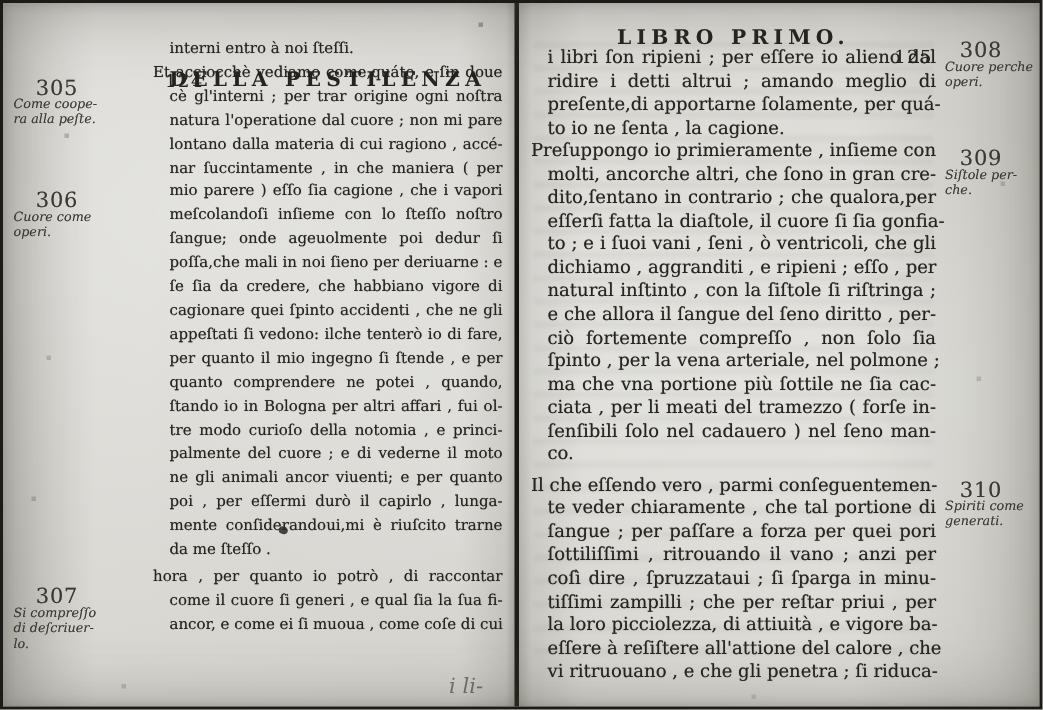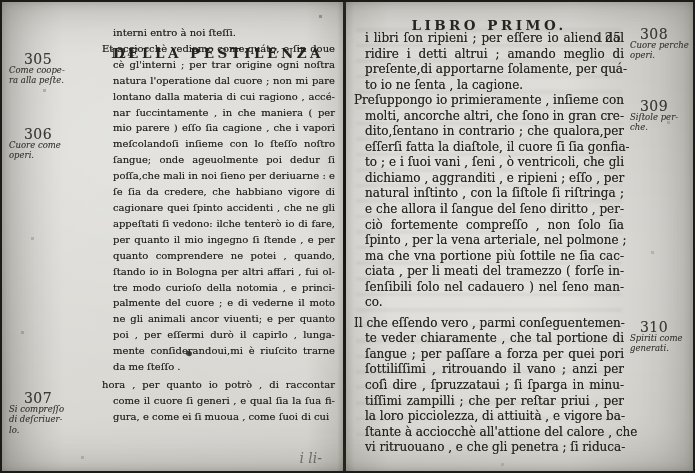--- a/index.html
+++ b/index.html
@@ -107,21 +107,21 @@
           <div class="tline">tre modo curioſo della notomia , e princi-</div>
           <div class="tline">palmente del cuore ; e di vederne il moto</div>
           <div class="tline">ne gli animali ancor viuenti; e per quanto</div>
           <div class="tline">poi , per eſſermi durò il capirlo , lunga-</div>
           <div class="tline">mente conſiderandoui,mi è riuſcito trarne</div>
           <div class="tline">da me ſteſſo .</div>
         </div>
       <div class="para gap-sm">
           <div class="tline">hora , per quanto io potrò , di raccontar</div>
           <div class="tline">come il cuore ſi generi , e qual ſia la ſua fi-</div>
-          <div class="tline">gura, e come ei ſi muoua , come ſuoi di cui</div>
+          <div class="tline">ancor, e come ei ſi muoua , come coſe di cui</div>
         </div>
     </div>
 
     <div class="mnote mn-left mn-305">
       <div class="num">305</div>
       <div class="ntext">Come coope-
 ra alla peſte.</div>
     </div>
     <div class="mnote mn-left mn-306">
       <div class="num">306</div>
@@ -171,21 +171,21 @@
           <div class="tline">co.</div>
         </div>
       <div class="para gap-md">
           <div class="tline">Il che eſſendo vero , parmi conſeguentemen-</div>
           <div class="tline">te veder chiaramente , che tal portione di</div>
           <div class="tline">ſangue ; per paſſare a forza per quei pori</div>
           <div class="tline">ſottiliſſimi , ritrouando il vano ; anzi per</div>
           <div class="tline">coſì dire , ſpruzzataui ; ſi ſparga in minu-</div>
           <div class="tline">tiſſimi zampilli ; che per reſtar priui , per</div>
           <div class="tline">la loro picciolezza, di attiuità , e vigore ba-</div>
-          <div class="tline">ſtante à acciocchè all'attione del calore , che</div>
+          <div class="tline">eſſere à reſiſtere all'attione del calore , che</div>
           <div class="tline">vi ritruouano , e che gli penetra ; ſi riduca-</div>
         </div>
     </div>
 
     <div class="mnote mn-right mn-308">
       <div class="num">308</div>
       <div class="ntext">Cuore perche
 operi.</div>
     </div>
     <div class="mnote mn-right mn-309">

